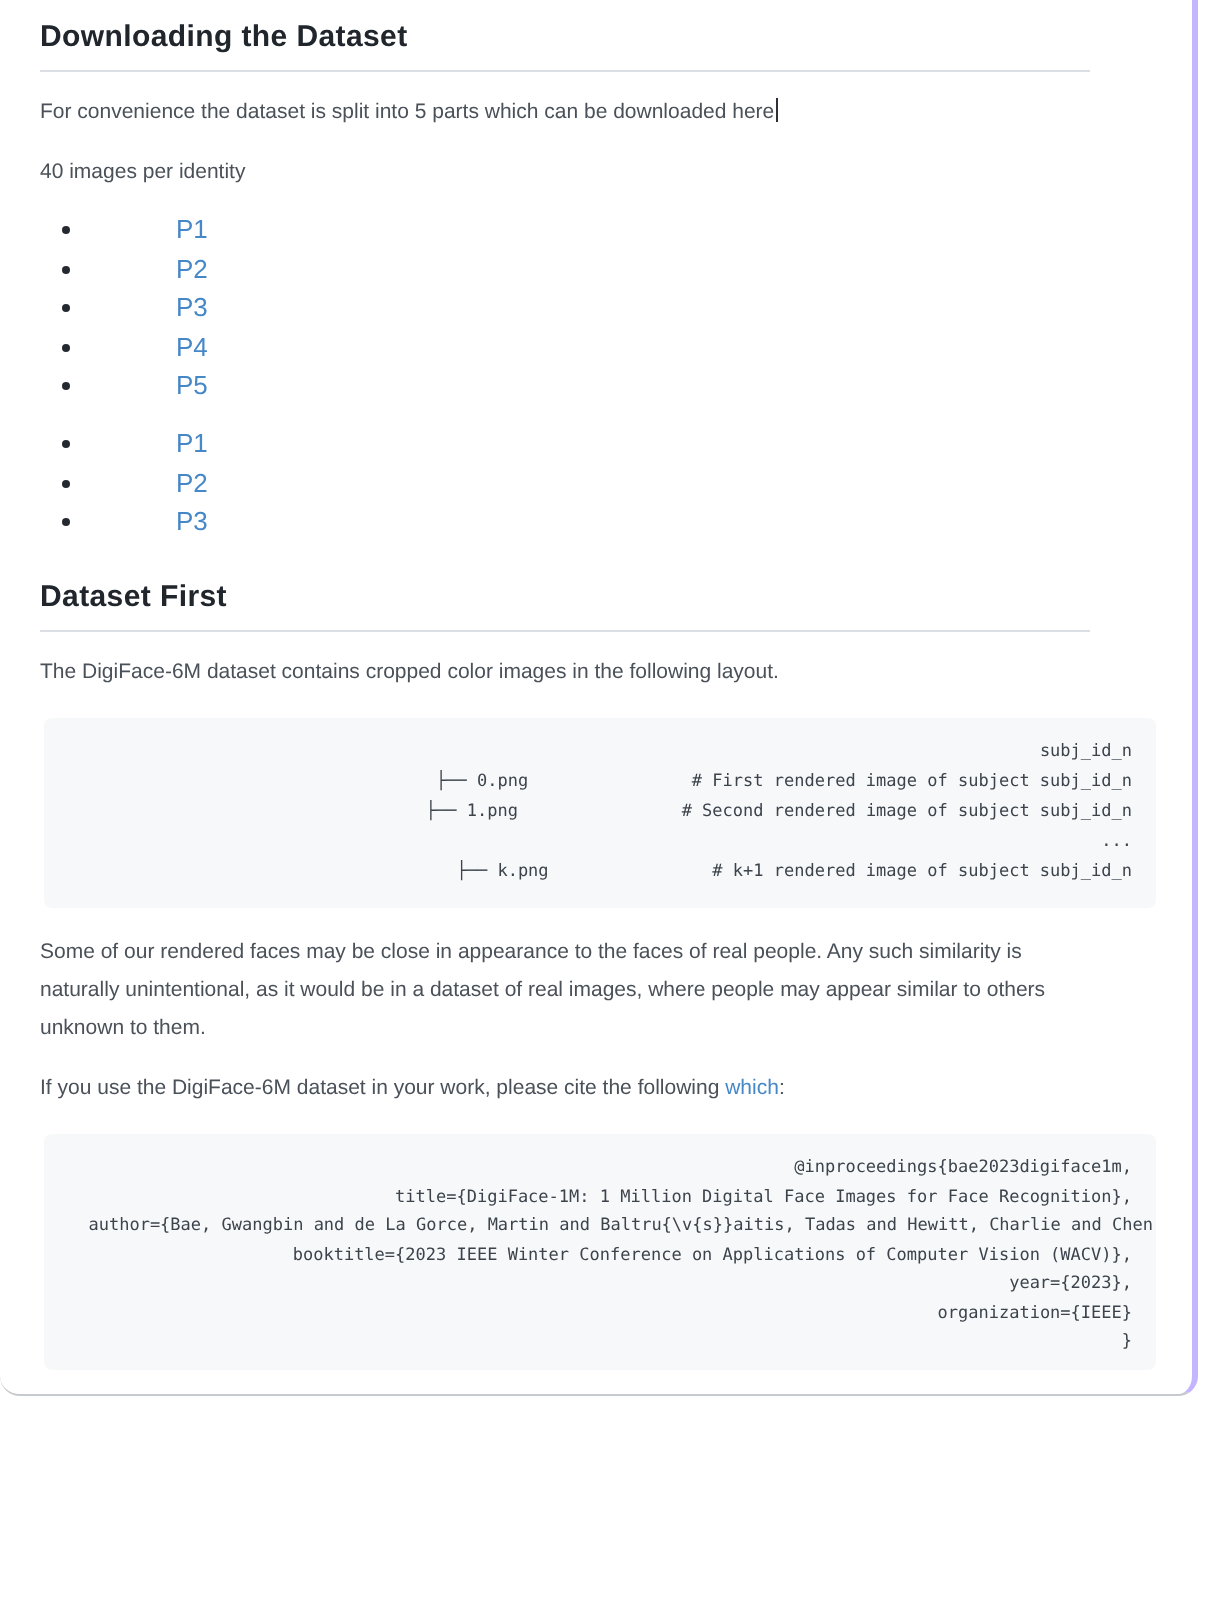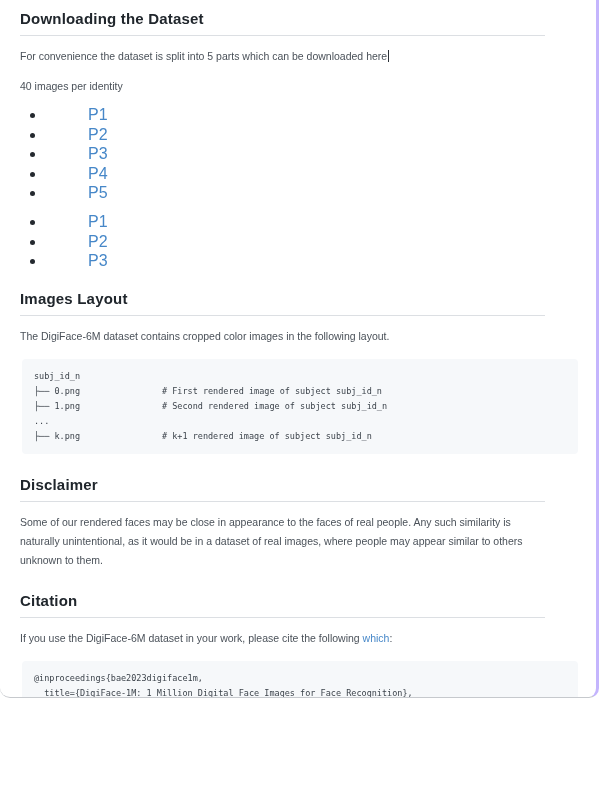--- a/index.html
+++ b/index.html
@@ -31,34 +31,35 @@
 
   p {
     font-size: 10.5px; line-height: 19px;
     margin: 11px 0; width: 525px; color: #4a5159;
   }
 
   a { color: #4687c8; text-decoration: none; cursor: pointer; }
 
   ul.link-list { margin: 11px 0 14px 0; padding-left: 26px; }
   ul.link-list li {
-    font-size: 16px; line-height: 15px; margin: 2.5px 0 4.5px 0;
+    font-size: 13px; line-height: 15px; margin: 2.5px 0 4.5px 0;
     color: #24292f;
     padding-left: 42px;
   }
 
   .caret {
     display: inline-block; width: 1px; height: 12px;
     background: #2b3137; margin-left: 1px; vertical-align: -2px;
   }
 
   .codeblock {
     background: #f6f8fa; border-radius: 4px;
     margin: 13px 0 13px 2px; width: 556px;
     overflow: hidden;
+    text-align: right;
   }
   .codeblock code {
     display: block;
     font-family: "DejaVu Sans Mono", "Liberation Mono", monospace;
     font-size: 8.5px; line-height: 15px; color: #3c434b;
     white-space: pre; padding: 10px 12px;
   }
   .codeblock.citation code { line-height: 14.5px; padding-bottom: 6px; }
 </style>
 </head>
@@ -81,37 +82,35 @@
       <li><a href="#">P5</a></li>
     </ul>
 
 
     <ul class="link-list">
       <li><a href="#">P1</a></li>
       <li><a href="#">P2</a></li>
       <li><a href="#">P3</a></li>
     </ul>
 
-    <h2>Images Layout</h2>
+    <h2>Dataset First</h2>
 
     <p>The DigiFace-6M dataset contains cropped color images in the following layout.</p>
 
     <div class="codeblock">
       <code>subj_id_n
 ├── 0.png                # First rendered image of subject subj_id_n
 ├── 1.png                # Second rendered image of subject subj_id_n
 ...
 ├── k.png                # k+1 rendered image of subject subj_id_n</code>
     </div>
 
-    <h2>Disclaimer</h2>
 
     <p>Some of our rendered faces may be close in appearance to the faces of real people. Any such similarity is naturally unintentional, as it would be in a dataset of real images, where people may appear similar to others unknown to them.</p>
 
-    <h2>Citation</h2>
 
     <p><span>If you use the DigiFace-6M dataset in your work, please cite the following </span><a href="#">which</a><span>:</span></p>
 
     <div class="codeblock citation">
       <code>@inproceedings{bae2023digiface1m,
   title={DigiFace-1M: 1 Million Digital Face Images for Face Recognition},
   author={Bae, Gwangbin and de La Gorce, Martin and Baltru{\v{s}}aitis, Tadas and Hewitt, Charlie and Chen, D
   booktitle={2023 IEEE Winter Conference on Applications of Computer Vision (WACV)},
   year={2023},
   organization={IEEE}

